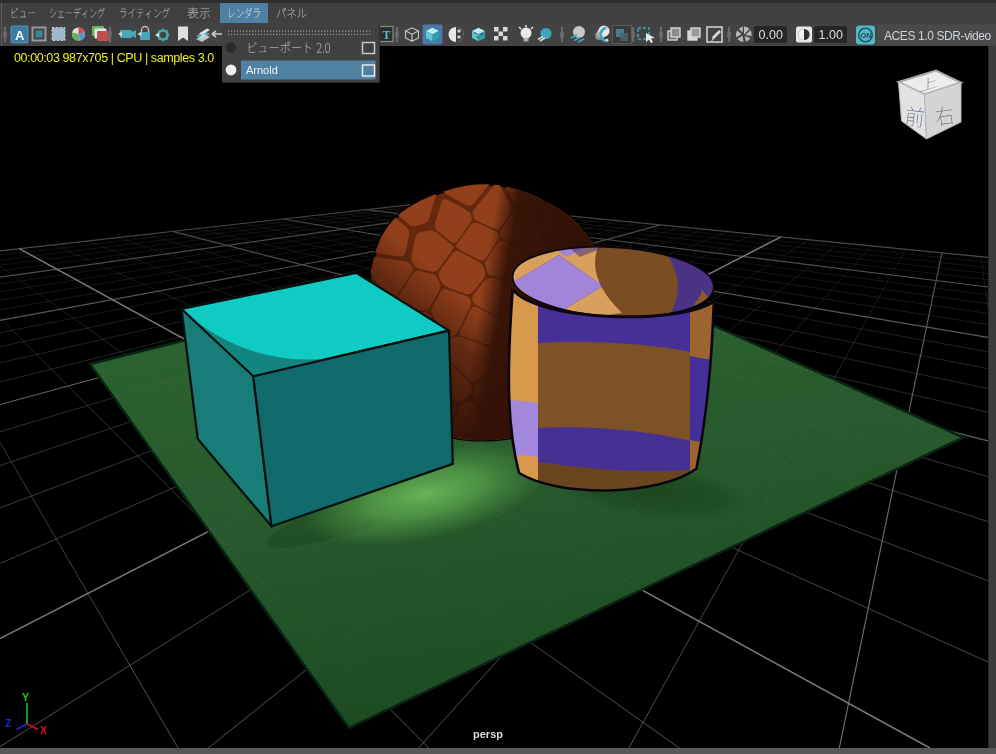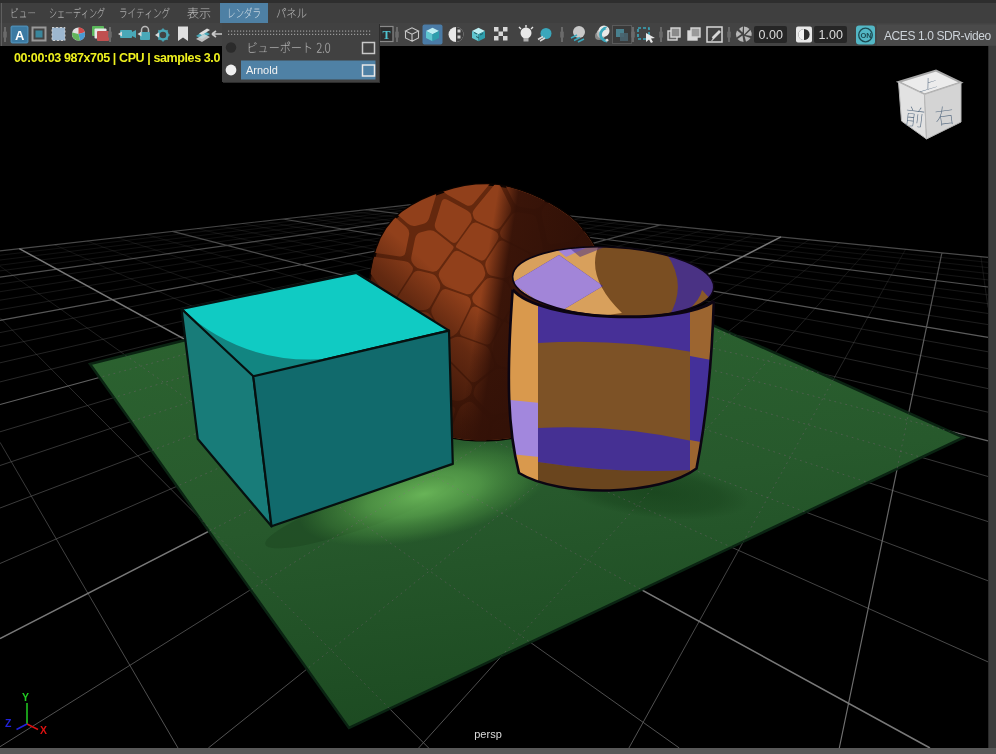--- a/index.html
+++ b/index.html
@@ -1,16 +1,16 @@
 <!DOCTYPE html>
 <html><head><meta charset="utf-8"><style>
 *{margin:0;padding:0;box-sizing:border-box}
 html,body{width:996px;height:754px;background:#000;overflow:hidden;font-family:"Liberation Sans",sans-serif;position:relative}
-.hud{position:absolute;left:14px;top:51px;font-size:12.5px;font-weight:bold;color:#eef01e;letter-spacing:-0.4px}
-.persp{position:absolute;left:453px;top:728px;width:70px;text-align:center;font-size:11px;font-weight:normal;color:#dcdcdc}
+.hud{position:absolute;left:14px;top:51px;font-size:12.5px;font-weight:normal;color:#eef01e;letter-spacing:-0.4px}
+.persp{position:absolute;left:453px;top:728px;width:70px;text-align:center;font-size:11px;font-weight:bold;color:#dcdcdc}
 .arnold{position:absolute;left:246px;top:63.5px;font-size:11px;color:#f2f2f2}
 </style></head><body>
 <svg style="position:absolute;left:0;top:0" width="996" height="754" viewBox="0 0 996 754">
 <defs>
 <linearGradient id="gfmin" gradientUnits="userSpaceOnUse" x1="0" y1="130" x2="0" y2="740">
  <stop offset="0" stop-color="#555555" stop-opacity="0.10"></stop>
  <stop offset="0.22" stop-color="#555555" stop-opacity="0.22"></stop>
  <stop offset="0.55" stop-color="#555555" stop-opacity="0.65"></stop>
  <stop offset="1" stop-color="#585858" stop-opacity="0.95"></stop>
 </linearGradient>

